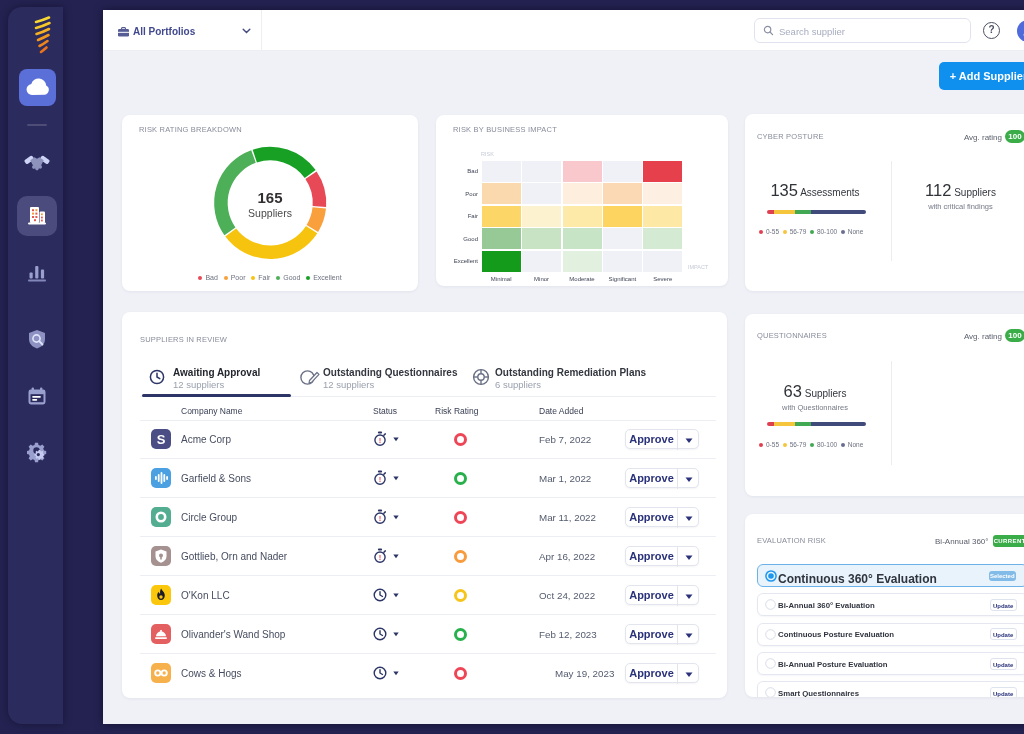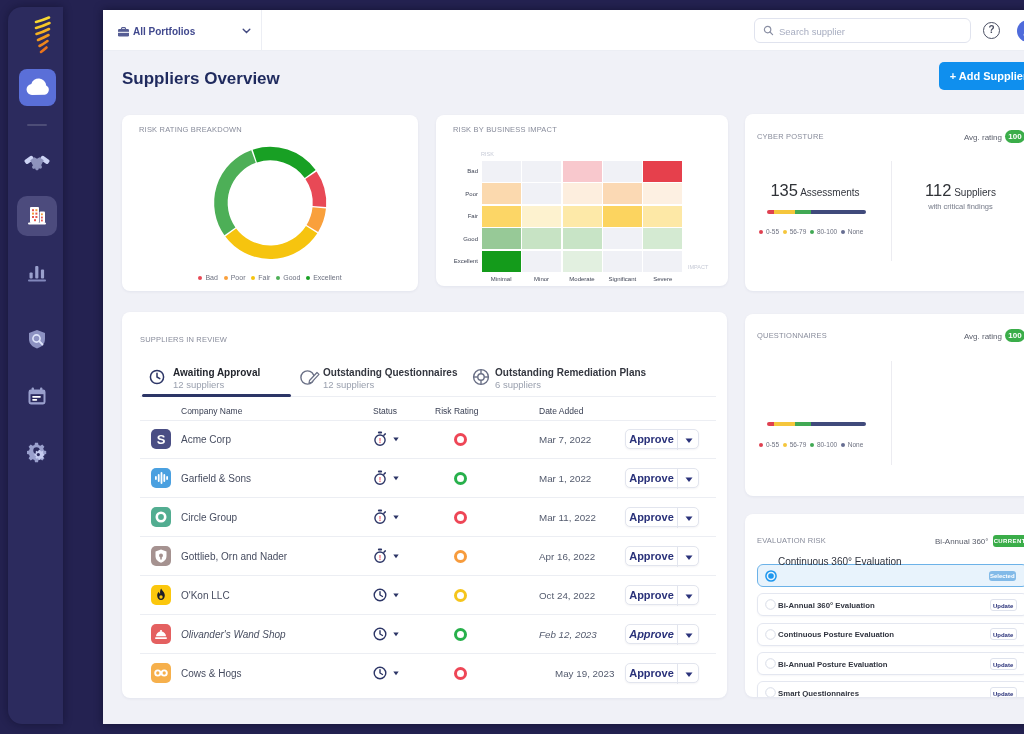--- a/index.html
+++ b/index.html
@@ -115,33 +115,36 @@
       <line x1="7" y1="7" x2="9.6" y2="9.6" stroke="#8b90a4" stroke-width="1.2" stroke-linecap="round"></line>
     </svg>
   <div class="abs" style="left:676px;top:15.5px;font-size:9.5px;color:#a7adc0;">Search supplier</div>
   <div class="abs" style="left:880px;top:12px;width:17px;height:17px;border:1.5px solid #4a4f63;border-radius:50%;text-align:center;font-size:10px;font-weight:bold;color:#4a4f63;line-height:14px;">?</div>
   <div class="abs" style="left:914px;top:10px;width:22px;height:22px;background:#4f6bdb;border-radius:50%;"></div>
   <svg class="abs" style="left:919px;top:14px" width="12" height="13" viewBox="0 0 12 13">
       <circle cx="6" cy="4" r="2.6" fill="#fff"></circle>
       <path d="M1.5 11.5 a4.5 3.6 0 0 1 9 0 z" fill="#fff"></path>
     </svg>
 
-  <div class="abs" style="left:19px;top:59px;font-size:17px;font-weight:bold;color:#1f2a5e;">Suppliers Overview</div>
   <div class="abs" style="left:836px;top:52px;width:99px;height:28px;background:#0f8fee;border-radius:5px;color:#fff;font-size:11px;font-weight:bold;text-align:center;line-height:28px;">+ Add Supplier</div>
 
   <div class="card" style="left:19px;top:105px;width:296px;height:176px;">
     <div class="ctitle" style="left:17px;top:10px;">RISK RATING BREAKDOWN</div>
     <svg class="abs" style="left:0;top:0" width="296" height="171" viewBox="0 0 296 171">
       <path d="M 132.80 41.07 A 49.30 49.30 0 0 1 188.19 59.06" stroke="#18a024" stroke-width="13.5" fill="none"></path>
 <path d="M 188.98 60.19 A 49.30 49.30 0 0 1 197.37 91.51" stroke="#e84956" stroke-width="13.5" fill="none"></path>
 <path d="M 197.25 92.88 A 49.30 49.30 0 0 1 190.37 113.44" stroke="#f9a03c" stroke-width="13.5" fill="none"></path>
 <path d="M 189.64 114.61 A 49.30 49.30 0 0 1 108.72 117.43" stroke="#f6c40f" stroke-width="13.5" fill="none"></path>
 <path d="M 107.91 116.32 A 49.30 49.30 0 0 1 131.50 41.51" stroke="#4daf57" stroke-width="13.5" fill="none"></path>
 
     </svg>
+    <div class="abs" style="left:88px;top:76px;width:120px;text-align:center;">
+      <div style="font-size:15px;font-weight:bold;color:#322f2f;line-height:13px;">165</div>
+      <div style="font-size:10.5px;color:#4a4a4a;margin-top:3px;">Suppliers</div>
+    </div>
     <div class="legend" style="left:0;top:159px;width:296px;justify-content:center;font-size:7px;">
       <span class="dot" style="background:#e84956"></span>Bad&nbsp;&nbsp;&nbsp;
       <span class="dot" style="background:#f9a03c"></span>Poor&nbsp;&nbsp;&nbsp;
       <span class="dot" style="background:#f6c40f"></span>Fair&nbsp;&nbsp;&nbsp;
       <span class="dot" style="background:#4daf57"></span>Good&nbsp;&nbsp;&nbsp;
       <span class="dot" style="background:#18a024"></span>Excellent
     </div>
   </div>
 
   <div class="card" style="left:333px;top:105px;width:292px;height:171px;">
@@ -253,21 +256,21 @@
       <svg width="16" height="16" viewBox="0 0 16 16" style="position:absolute;left:250px;top:11.5px">
           <rect x="5.9" y="0.6" width="4.2" height="1.8" rx="0.9" fill="#2c3566"></rect>
           <line x1="11.9" y1="4.2" x2="13.3" y2="2.9" stroke="#2c3566" stroke-width="1.5" stroke-linecap="round"></line>
           <circle cx="8" cy="9.1" r="5.1" fill="none" stroke="#2c3566" stroke-width="1.4"></circle>
           <text x="8" y="12" text-anchor="middle" font-size="7.5" font-weight="bold" fill="#e8495a" font-family="Liberation Sans">!</text>
         </svg>
       <svg width="6" height="5" viewBox="0 0 6 5" style="position:absolute;left:271px;top:17px">
           <path d="M0.3 0.5 L5.7 0.5 L3 4.3 Z" fill="#2c3566"></path>
         </svg>
       <div class="ring" style="left:331.5px;top:13px;border:3.6px solid #ee4656;"></div>
-      <div style="position:absolute;left:417px;top:14px;font-size:9.8px;color:#545b6e;">Mar 7, 2022</div>
+      <div style="position:absolute;left:417px;top:14px;font-size:9.8px;color:#545b6e;">Feb 7, 2022</div>
       <div style="position:absolute;left:503px;top:9.5px;width:74px;height:20px;background:#fff;border:1px solid #e2e5ee;border-radius:5px;box-shadow:0 1px 2px rgba(30,30,80,.05);">
         <div style="position:absolute;left:0;top:0;width:51px;height:20px;text-align:center;line-height:19px;font-size:11px;font-weight:bold;color:#2a327a;">Approve</div>
         <div style="position:absolute;left:51px;top:0;width:1px;height:20px;background:#e2e5ee;"></div>
         <svg width="8" height="5.5" viewBox="0 0 8 5.5" style="position:absolute;left:59px;top:7.5px">
             <path d="M0.5 0.5 L7.5 0.5 L4 5 Z" fill="#2a327a"></path>
           </svg>
       </div>
       <div style="position:absolute;left:18px;top:38.5px;width:576px;height:1px;background:#eceef3;"></div>
     </div>
 <div style="position:absolute;left:0;top:146.5px;width:605px;height:22px;">
@@ -374,21 +377,21 @@
       <div style="position:absolute;left:417px;top:14px;font-size:9.8px;color:#545b6e;">Oct 24, 2022</div>
       <div style="position:absolute;left:503px;top:9.5px;width:74px;height:20px;background:#fff;border:1px solid #e2e5ee;border-radius:5px;box-shadow:0 1px 2px rgba(30,30,80,.05);">
         <div style="position:absolute;left:0;top:0;width:51px;height:20px;text-align:center;line-height:19px;font-size:11px;font-weight:bold;color:#2a327a;">Approve</div>
         <div style="position:absolute;left:51px;top:0;width:1px;height:20px;background:#e2e5ee;"></div>
         <svg width="8" height="5.5" viewBox="0 0 8 5.5" style="position:absolute;left:59px;top:7.5px">
             <path d="M0.5 0.5 L7.5 0.5 L4 5 Z" fill="#2a327a"></path>
           </svg>
       </div>
       <div style="position:absolute;left:18px;top:38.5px;width:576px;height:1px;background:#eceef3;"></div>
     </div>
-<div style="position:absolute;left:0;top:302.5px;width:605px;height:39px;font-style:italic;">
+<div style="position:absolute;left:0;top:302.5px;width:605px;height:39px;">
       <svg width="20" height="20" viewBox="0 0 20 20" style="position:absolute;left:28.5px;top:9.5px">
           <rect width="20" height="20" rx="5" fill="#e46060"></rect>
           <path d="M5 12.2 a5 4.6 0 0 1 10 0 z" fill="#fff"></path>
           <rect x="4" y="13.2" width="12" height="1.8" rx="0.9" fill="#fff"></rect>
           <rect x="9.2" y="6" width="1.6" height="2" fill="#fff"></rect>
         </svg>
       <div style="position:absolute;left:59px;top:14px;font-size:10px;color:#474d60;">Olivander's Wand Shop</div>
       <svg width="16" height="16" viewBox="0 0 16 16" style="position:absolute;left:250px;top:11.5px">
           <circle cx="8" cy="8" r="5.8" fill="none" stroke="#2c3566" stroke-width="1.4"></circle>
           <polyline points="8,4.8 8,8 10.5,9.5" fill="none" stroke="#2c3566" stroke-width="1.4" stroke-linecap="round" stroke-linejoin="round"></polyline>
@@ -434,20 +437,24 @@
       </div>
 
     </div>
 
   </div>
   <div class="card" style="left:642px;top:304px;width:294px;height:182px;">
     <div class="ctitle" style="left:12px;top:17px;">QUESTIONNAIRES</div>
     <div class="avgrow" style="right:37px;top:18px;">Avg. rating</div>
     <div class="badge abs" style="right:14px;top:15px;width:20px;height:13px;font-size:8px;text-align:center;line-height:13px;">100</div>
     <div class="abs" style="left:146px;top:47px;width:1px;height:104px;background:#ececf1;"></div>
+    <div class="abs" style="left:-3px;top:68px;width:146px;text-align:center;">
+      <span class="num">63</span><span class="numlab"> Suppliers</span>
+      <div style="font-size:7.5px;color:#757a88;margin-top:2px;">with Questionnaires</div>
+    </div>
     <div class="abs" style="left:21.6px;top:107.6px;width:99px;height:4px;border-radius:2px;overflow:hidden;display:flex;">
       <div style="width:7.2px;background:#df4050"></div>
         <div style="width:21.6px;background:#f5c63c"></div>
       <div style="width:15.9px;background:#41a954"></div>
         <div style="width:54.3px;background:#404a7b"></div>
     </div>
     <div class="legend" style="left:14px;top:127px;">
       <span class="dot" style="background:#df4050"></span>0-55&nbsp;&nbsp;
       <span class="dot" style="background:#f5c63c"></span>56-79&nbsp;&nbsp;
       <span class="dot" style="background:#41a954"></span>80-100&nbsp;&nbsp;
@@ -456,21 +463,21 @@
   </div>
   <div class="card" style="left:642px;top:504px;width:294px;height:183px;overflow:hidden;">
     <div class="ctitle" style="left:12px;top:22px;">EVALUATION RISK</div>
     <div class="avgrow" style="right:50.5px;top:23px;padding-left:32px;">Bi-Annual 360°</div>
     <div class="badge abs" style="right:12.8px;top:20.5px;width:33px;height:12.5px;font-size:6px;letter-spacing:.4px;text-align:center;line-height:12.5px;border-radius:3px;">CURRENT</div>
     <div style="position:absolute;left:12px;top:50px;width:271px;height:23.2px;background:#e8f3fc;border:1.5px solid #6cb2e8;border-radius:6px;"></div>
         <svg width="12" height="12" viewBox="0 0 12 12" style="position:absolute;left:19.5px;top:55.5px">
         <circle cx="6" cy="6" r="5.1" fill="none" stroke="#1e97ee" stroke-width="1.5"></circle>
         <circle cx="6" cy="6" r="2.8" fill="#1e97ee"></circle>
       </svg>
-        <div style="position:absolute;left:33px;top:42px;font-size:10px;font-weight:normal;color:#30343f;">Continuous 360° Evaluation</div>
+        <div style="position:absolute;left:33px;top:58px;font-size:12px;font-weight:bold;color:#30343f;">Continuous 360° Evaluation</div>
         <div style="position:absolute;left:243.5px;top:56.5px;width:27.5px;height:10.5px;background:#82bae8;border-radius:3px;color:#fff;font-size:6px;font-weight:bold;text-align:center;line-height:10.5px;">Selected</div>
 <div style="position:absolute;left:12px;top:79px;width:271px;height:23.2px;background:#fff;border:1px solid #e4e7f0;border-radius:6px;box-shadow:0 1px 2px rgba(30,30,80,.04);"></div>
         <svg width="11" height="11" viewBox="0 0 11 11" style="position:absolute;left:20px;top:85px">
         <circle cx="5.5" cy="5.5" r="4.8" fill="#fff" stroke="#d7dbe6" stroke-width="1"></circle>
       </svg>
         <div style="position:absolute;left:33px;top:86.5px;font-size:7.8px;font-weight:bold;color:#30343f;">Bi-Annual 360° Evaluation</div>
         <div style="position:absolute;left:244.6px;top:84.5px;width:27px;height:12px;background:#fff;border:1px solid #dfe3ed;border-radius:3px;color:#2a327a;font-size:6px;font-weight:bold;text-align:center;line-height:12px;">Update</div>
 <div style="position:absolute;left:12px;top:108.5px;width:271px;height:23.2px;background:#fff;border:1px solid #e4e7f0;border-radius:6px;box-shadow:0 1px 2px rgba(30,30,80,.04);"></div>
         <svg width="11" height="11" viewBox="0 0 11 11" style="position:absolute;left:20px;top:114.5px">
         <circle cx="5.5" cy="5.5" r="4.8" fill="#fff" stroke="#d7dbe6" stroke-width="1"></circle>

